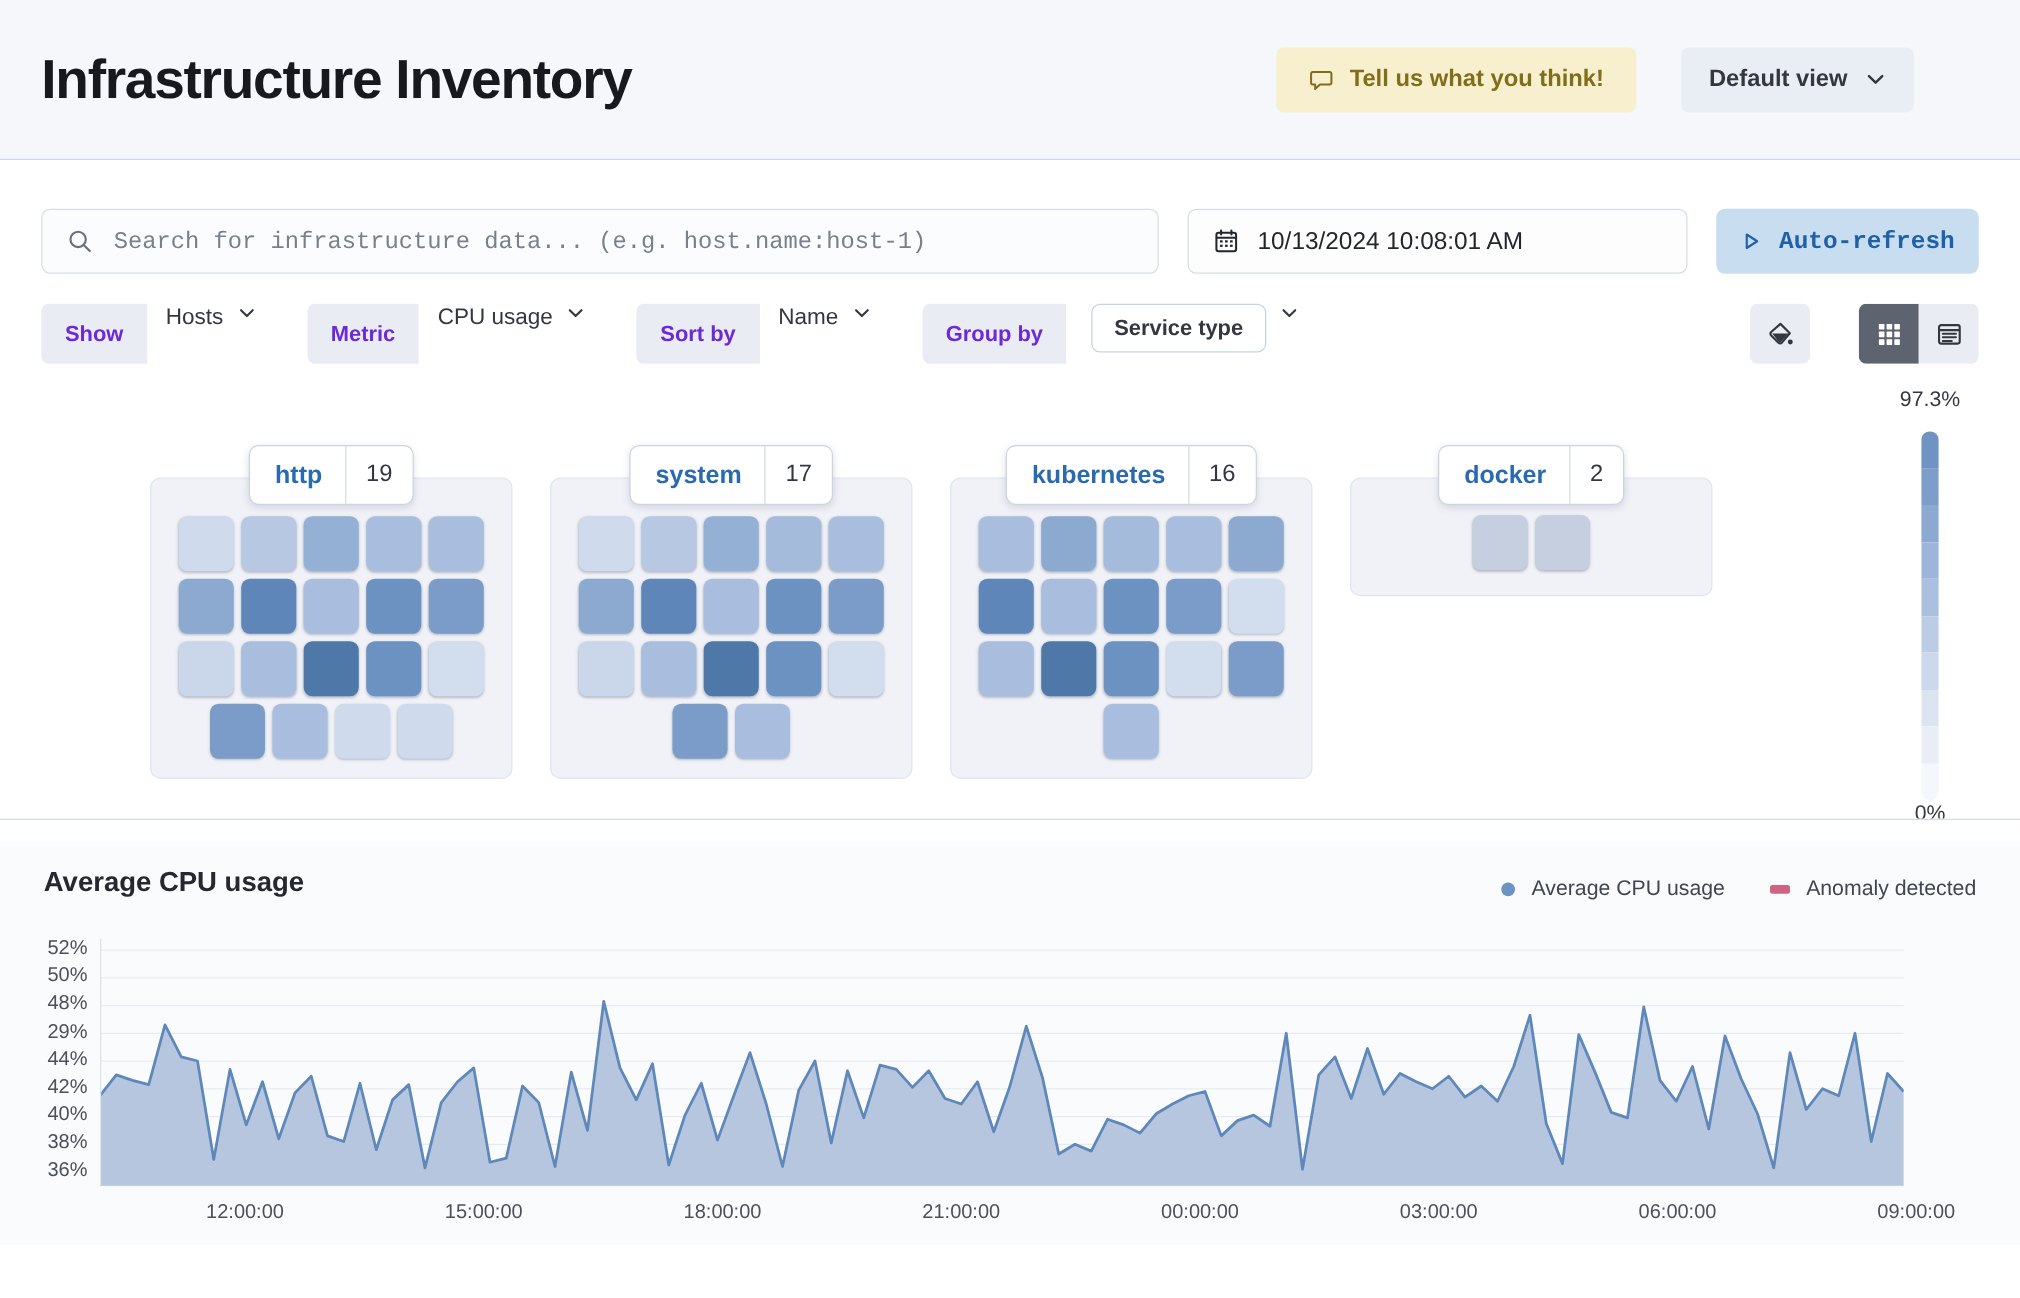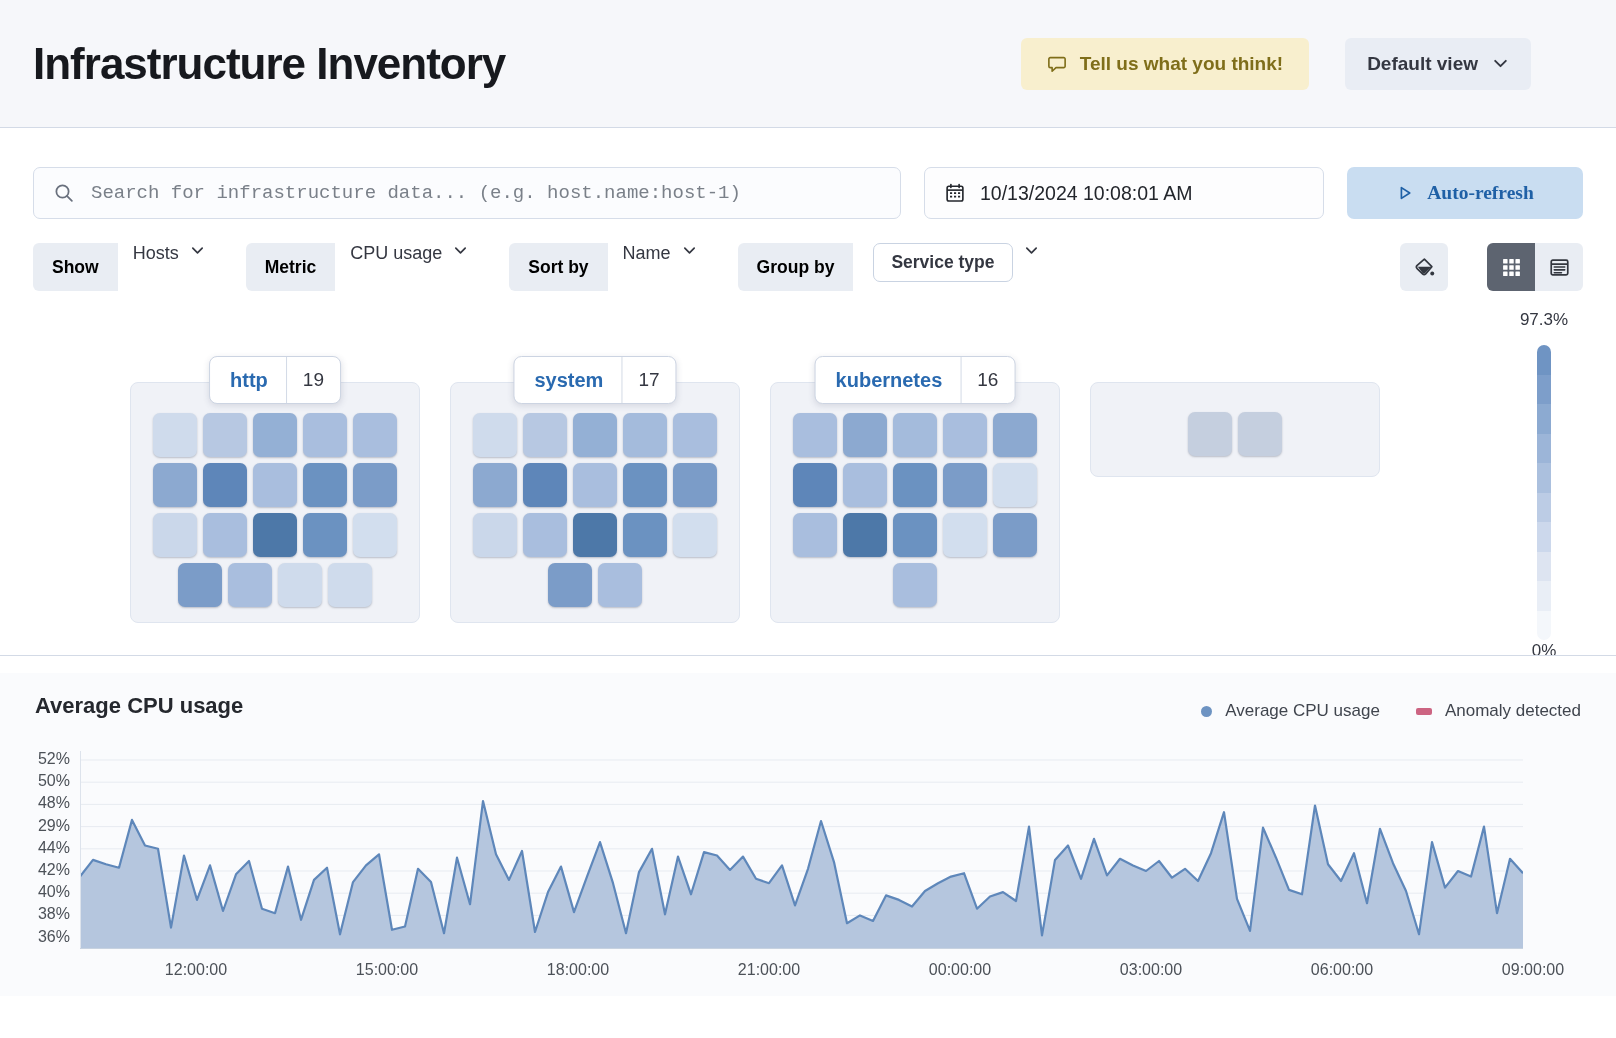--- a/index.html
+++ b/index.html
@@ -23,42 +23,42 @@
   .controls{position:absolute;top:128px;left:0;width:1616px;height:527px;background:#fff;overflow:hidden}
   .toolbar{position:absolute;top:39px;left:33px;right:33px;height:52px;display:flex;gap:23px}
   .search-box{flex:1;display:flex;align-items:center;gap:15px;padding:0 20px;
               background:#fbfcfe;border:1px solid #d6dde9;border-radius:7px}
   .search-box input{border:none;outline:none;background:transparent;font-size:19px;
                     color:#343741;flex:1;font-family:Liberation Mono, monospace}
   .search-box input::placeholder{color:#7a8089}
   .date-btn{width:400px;box-sizing:border-box;display:flex;align-items:center;gap:15px;
             padding:0 20px;background:#fdfdfe;border:1px solid #d6dde9;border-radius:7px;
             font-size:19.5px;color:#23262c;cursor:pointer}
-  .refresh-btn{width:236px;background:#c9ddf1;border-radius:7px;color:#1f60a6;font-weight:bold;
+  .refresh-btn{width:210px;background:#c9ddf1;border-radius:7px;color:#1f60a6;font-weight:bold;
                font-size:19.5px;display:flex;align-items:center;justify-content:center;gap:13px;
-               border:none;cursor:pointer;font-family:Liberation Serif, serif}
+               border:none;cursor:pointer;font-family:Liberation Mono, monospace}
 
   .filters{position:absolute;top:115px;left:33px;right:33px;height:48px;display:flex;align-items:center}
   .filter-group{display:flex;align-items:stretch;height:48px;margin-right:26px}
   .filter-label{background:#e9edf3;display:flex;align-items:center;padding:0 19px;
-                font-weight:bold;font-size:17.5px;color:#000000;border-radius:6px 0 0 6px}
+                font-weight:bold;font-size:17.5px;color:#6d28d9;border-radius:6px 0 0 6px}
   .filter-value{display:flex;align-items:flex-start;gap:11px;padding:0 15px;font-size:18px;
                 color:#343741;background:#fff;cursor:pointer;border-radius:0 6px 6px 0}
   .chip{border:1px solid #c9d3e2;border-radius:7px;padding:8px 17px;font-weight:bold;
         font-size:17.5px;background:#fff;margin-left:5px}
   .icon-btn{width:48px;height:48px;border-radius:6px;background:#e9edf3;display:flex;
             align-items:center;justify-content:center;cursor:pointer;border:none}
   .paint-btn{margin-left:auto}
   .segmented{display:flex;margin-left:39px;border-radius:6px;overflow:hidden}
   .seg{width:48px;height:48px;display:flex;align-items:center;justify-content:center;cursor:pointer}
   .seg-active{background:#5d6470}
   .seg-inactive{background:#e9edf3}
 
   
-  .waffle-row{position:absolute;top:254px;left:130px;display:flex;gap:30px;align-items:flex-start}
+  .waffle-row{position:absolute;top:254px;left:120px;display:flex;gap:30px;align-items:flex-start}
   .waffle-group{position:relative;width:290px;height:241px;background:#f0f2f7;
                 border:1px solid #dfe5ef;border-radius:8px;box-sizing:border-box}
   .waffle-group.short{height:95px}
   .group-badge{position:absolute;top:-27px;left:50%;transform:translateX(-50%);background:#fff;
                border:1px solid #ccd4e2;border-radius:8px;box-shadow:0 2px 6px rgba(60,70,100,.15);
                display:flex;align-items:center;height:46px;padding-left:20px;white-space:nowrap;
                cursor:pointer;z-index:2}
   .group-name{color:#2a6ab0;font-weight:bold;font-size:20px;padding-right:18px}
   .group-count{border-left:1px solid #d3dae6;padding:0 16px;font-size:19px;color:#343741;
                height:46px;display:flex;align-items:center}
@@ -344,20 +344,24 @@
             <div class="tile" style="background: rgb(107, 146, 193);"></div>
             <div class="tile" style="background: rgb(210, 222, 238);"></div>
             <div class="tile" style="background: rgb(123, 156, 200);"></div>
           </div>
           <div class="tile-row">
             <div class="tile" style="background: rgb(169, 190, 222);"></div>
           </div>
         </div>
       </div>
       <div class="waffle-group short">
+        <div class="group-badge">
+          <span class="group-name">docker</span>
+          <span class="group-count">2</span>
+        </div>
         <div class="tiles">
           <div class="tile-row">
             <div class="tile" style="background: rgb(197, 207, 223);"></div>
             <div class="tile" style="background: rgb(197, 207, 223);"></div>
           </div>
         </div>
       </div>
     </div>
 
   <div id="legend-bar">

